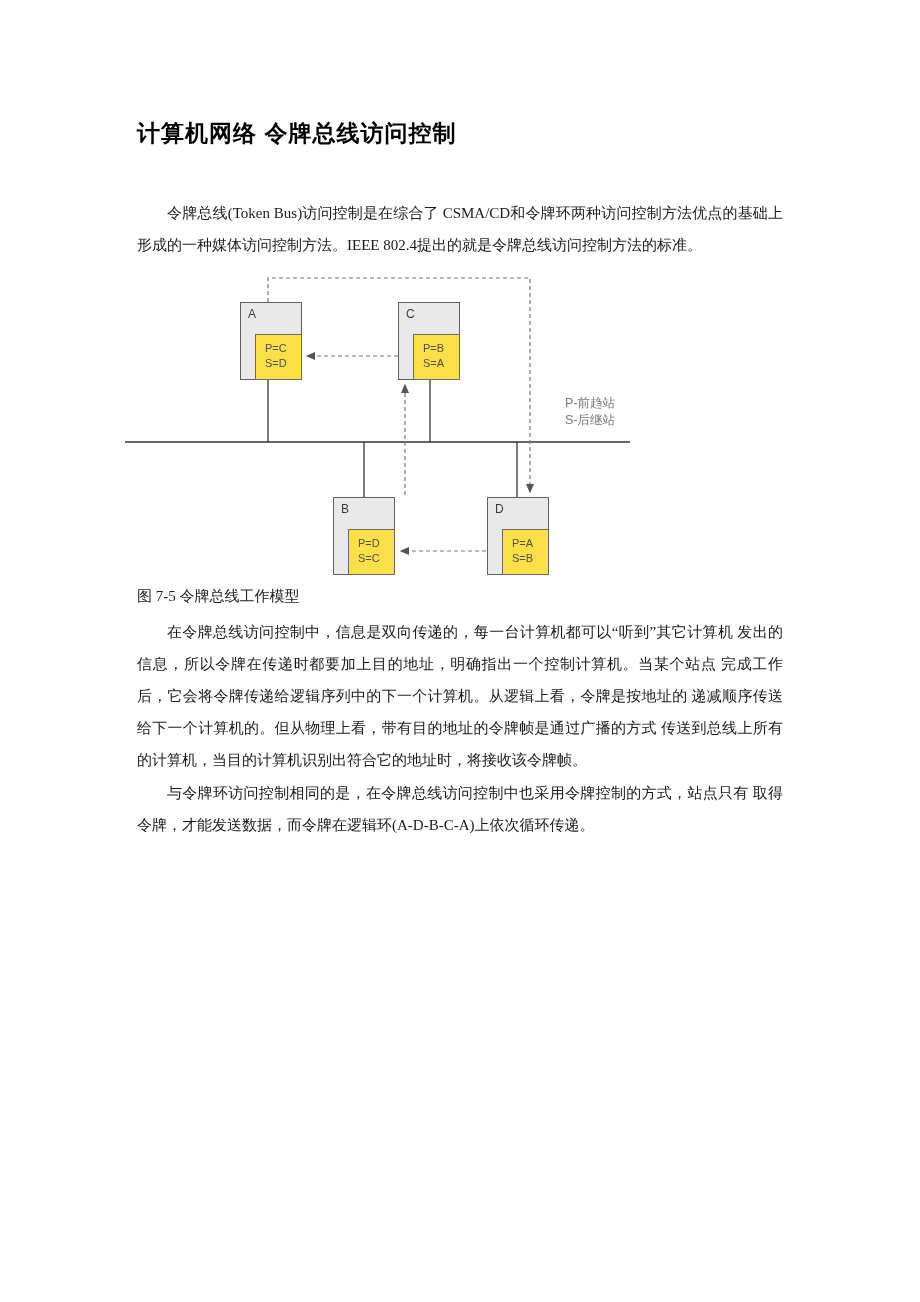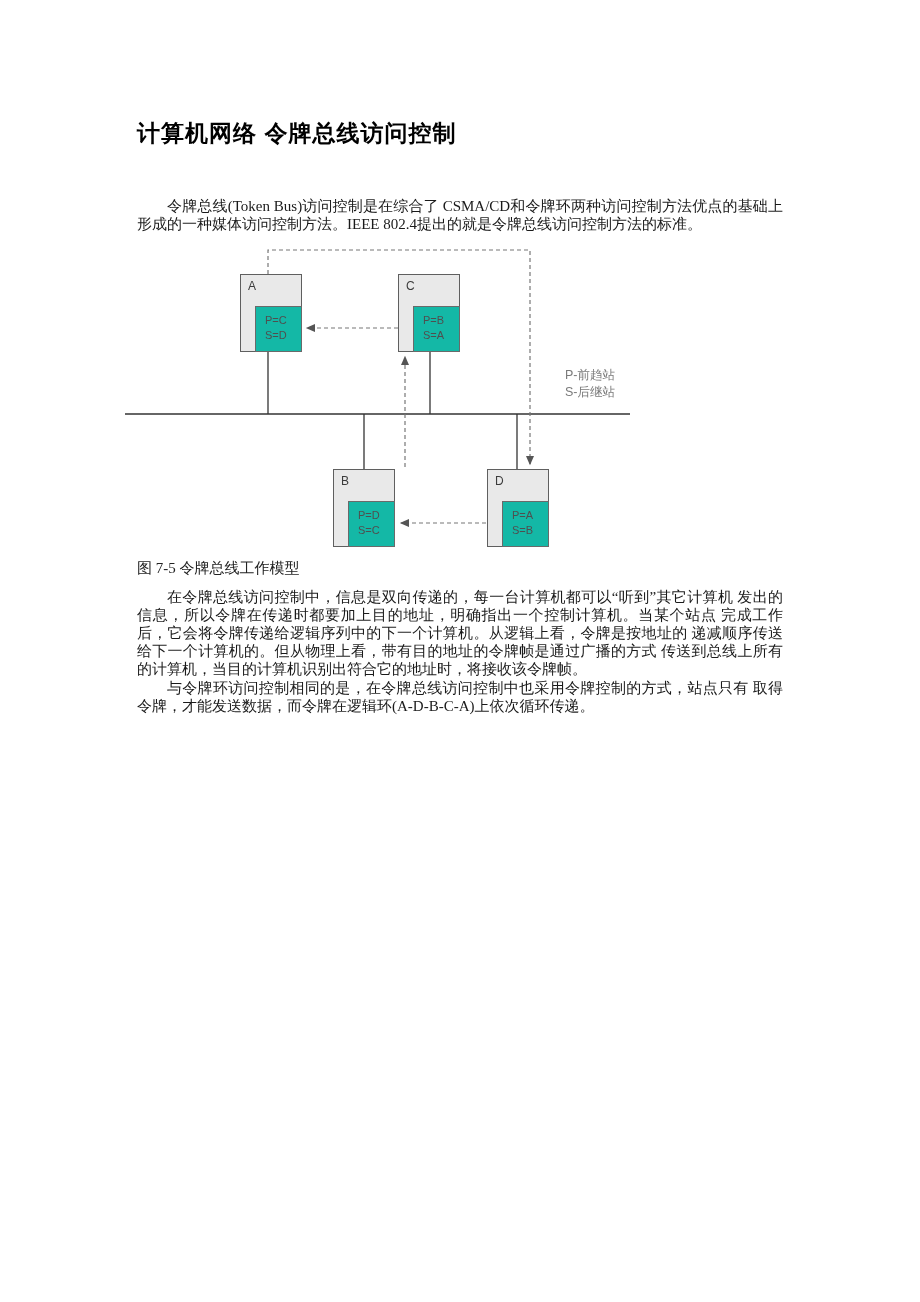--- a/index.html
+++ b/index.html
@@ -17,21 +17,21 @@
   .doc-title {
     font-family:"Liberation Sans","DejaVu Sans",sans-serif;
     font-size:23px;
     font-weight:bold;
     color:#000;
     margin:0 0 48px 0;
     letter-spacing:1px;
   }
   .para {
     font-size:15px;
-    line-height:18px;
+    line-height:32px;
     text-indent:2em;
     text-align:justify;
     margin:0 0 1px 0;
   }
   
   .diagram {
     position:relative;
     width:520px;
     height:312px;
     margin:10px 0 0 -12px;
@@ -48,21 +48,21 @@
   .station-label {
     position:absolute;
     top:4px; left:7px;
     font-size:12px;
     color:#3c3c3c;
   }
   .station-inner {
     position:absolute;
     right:-1px; bottom:-1px;
     width:47px; height:46px;
-    background:#14b8a6;
+    background:#fde047;
     border:1px solid #6a6a6a;
     box-sizing:border-box;
     font-size:11px;
     line-height:15px;
     color:#4f4f4f;
     padding:6px 0 0 9px;
   }
   .st-a { left:115px; top:31px; }
   .st-c { left:273px; top:31px; }
   .st-b { left:208px; top:226px; }

